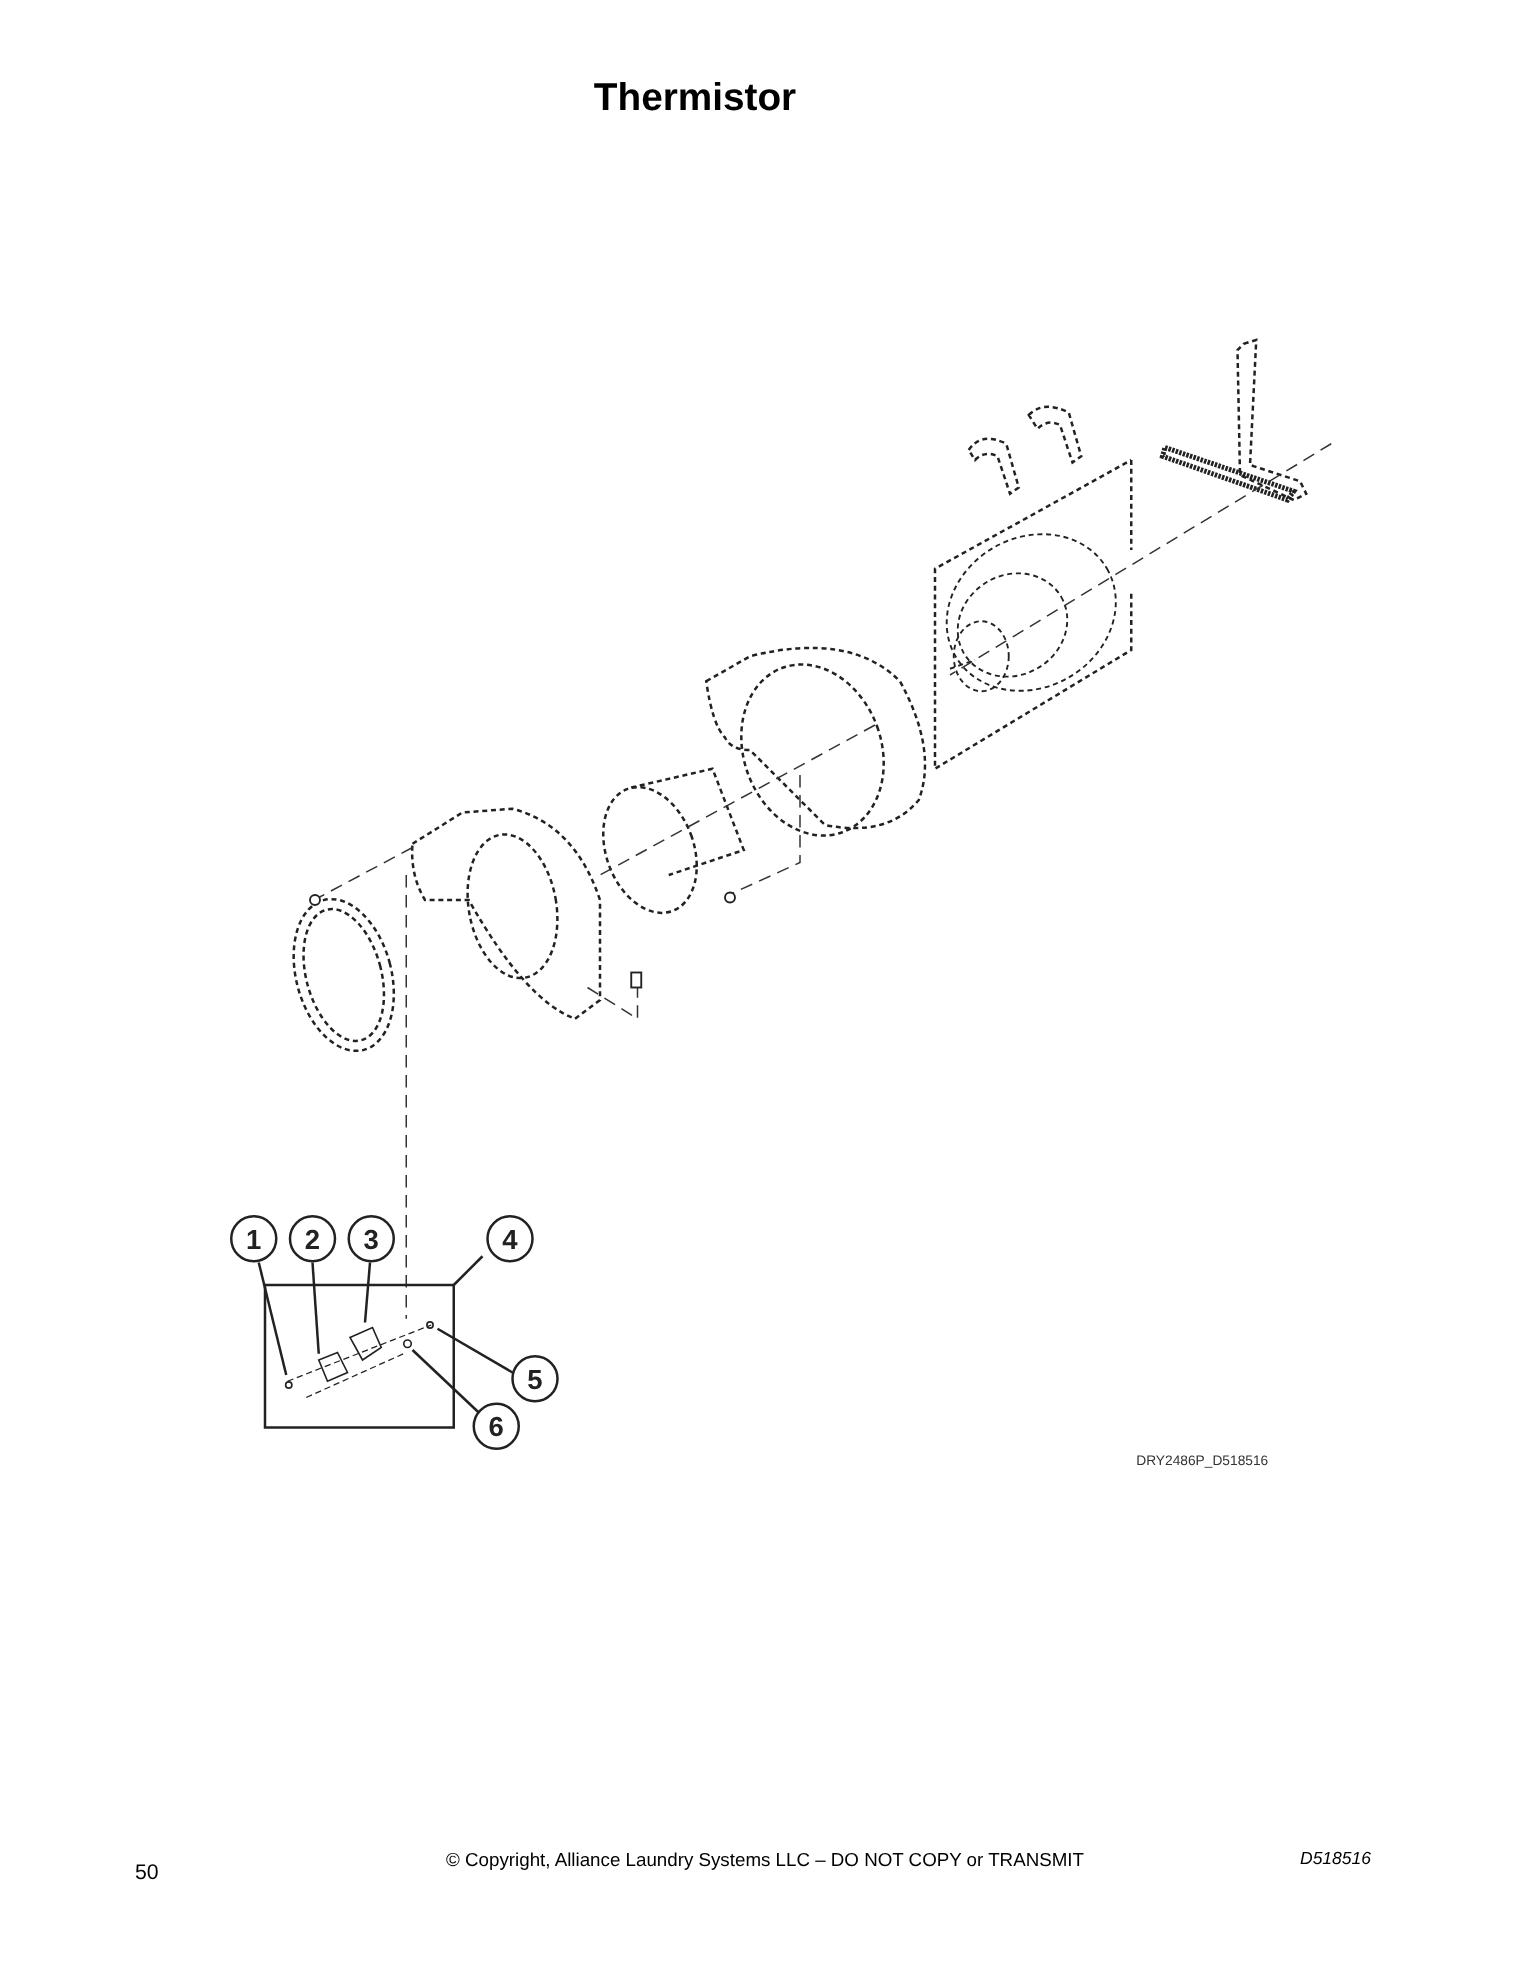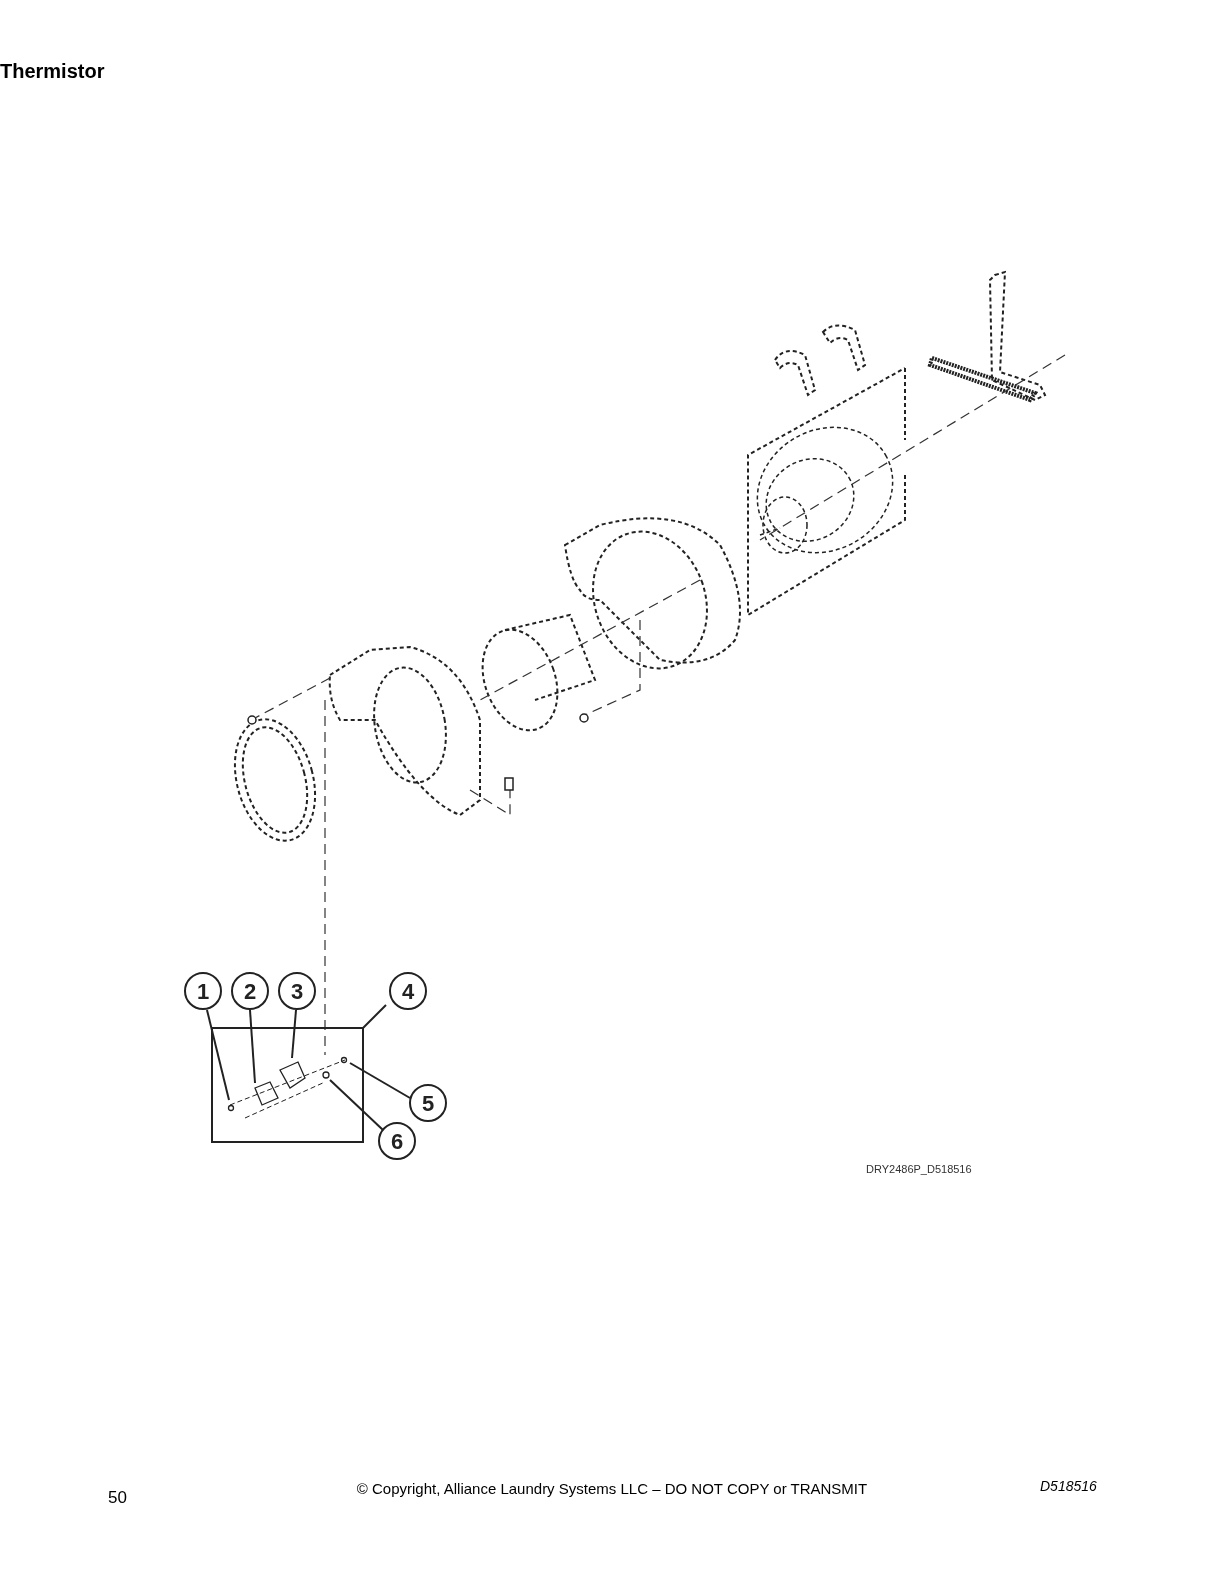--- a/index.html
+++ b/index.html
@@ -1,19 +1,19 @@
 <!DOCTYPE html>
 <html><head>
 <meta charset="utf-8">
 <style>
   html, body { margin: 0; padding: 0; background: #ffffff; }
   body { width: 1224px; height: 1584px; position: relative; overflow: hidden; font-family: "Liberation Sans", sans-serif; color: #000; }
-  .title { position: absolute; top: 60px; left: 0; width: 1112px; text-align: left; font-size: 20px; font-weight: bold; }
+  .title { position: absolute; top: 60px; left: 0; width: 1112px; text-align: center; font-size: 31px; font-weight: bold; }
   .diagram { position: absolute; left: 0; top: 0; width: 1224px; height: 1584px; }
-  .fig-id { position: absolute; left: 866px; top: 1163px; font-size: 11px; color: #333; }
+  .fig-id { position: absolute; left: 909px; top: 1163px; font-size: 11px; color: #333; }
   .page-num { position: absolute; left: 108px; top: 1476px; font-size: 17px; margin-top: 12px; }
   .copyright { position: absolute; left: 0; width: 1224px; top: 1480px; text-align: center; font-size: 15px; }
   .doc-id { position: absolute; left: 1040px; top: 1478px; font-size: 14px; font-style: italic; }
   .callout-text { font-family: "Liberation Sans", sans-serif; font-weight: bold; font-size: 22px; }
 </style>
 </head>
 <body>
 
 <div class="title">Thermistor</div>
 

